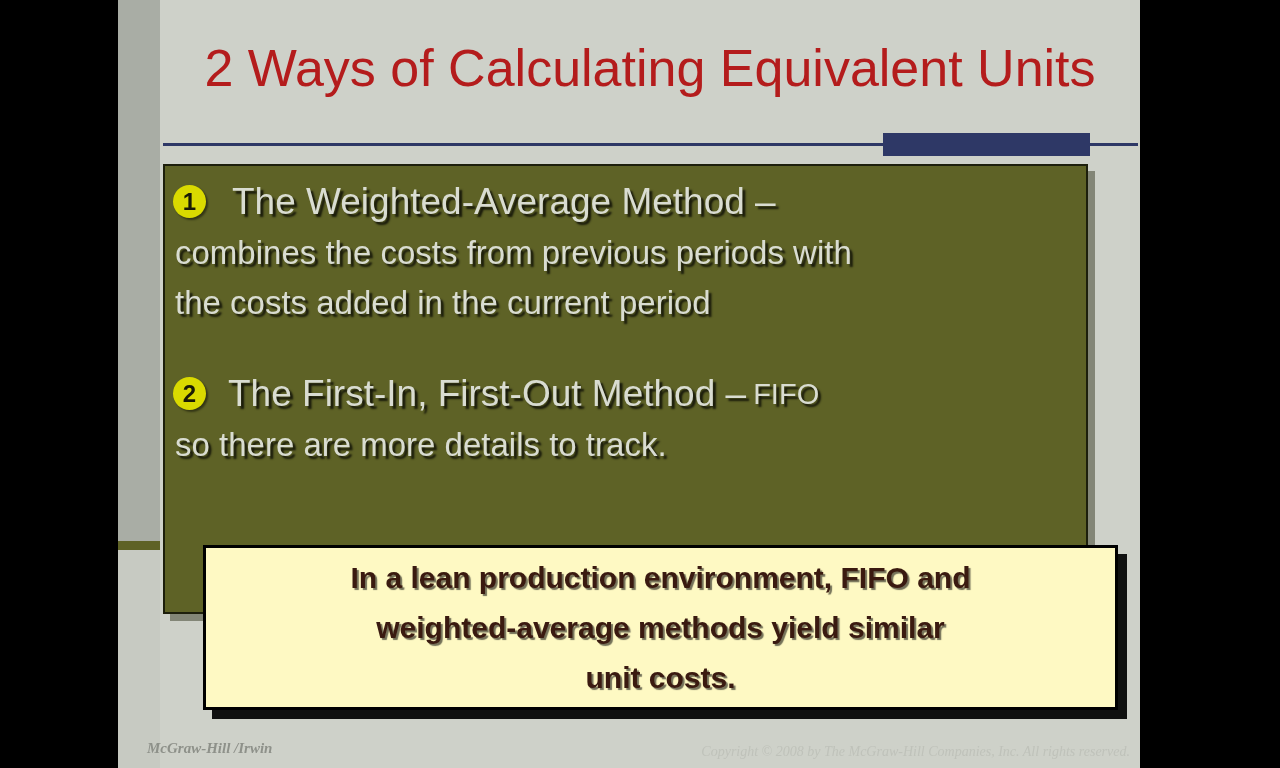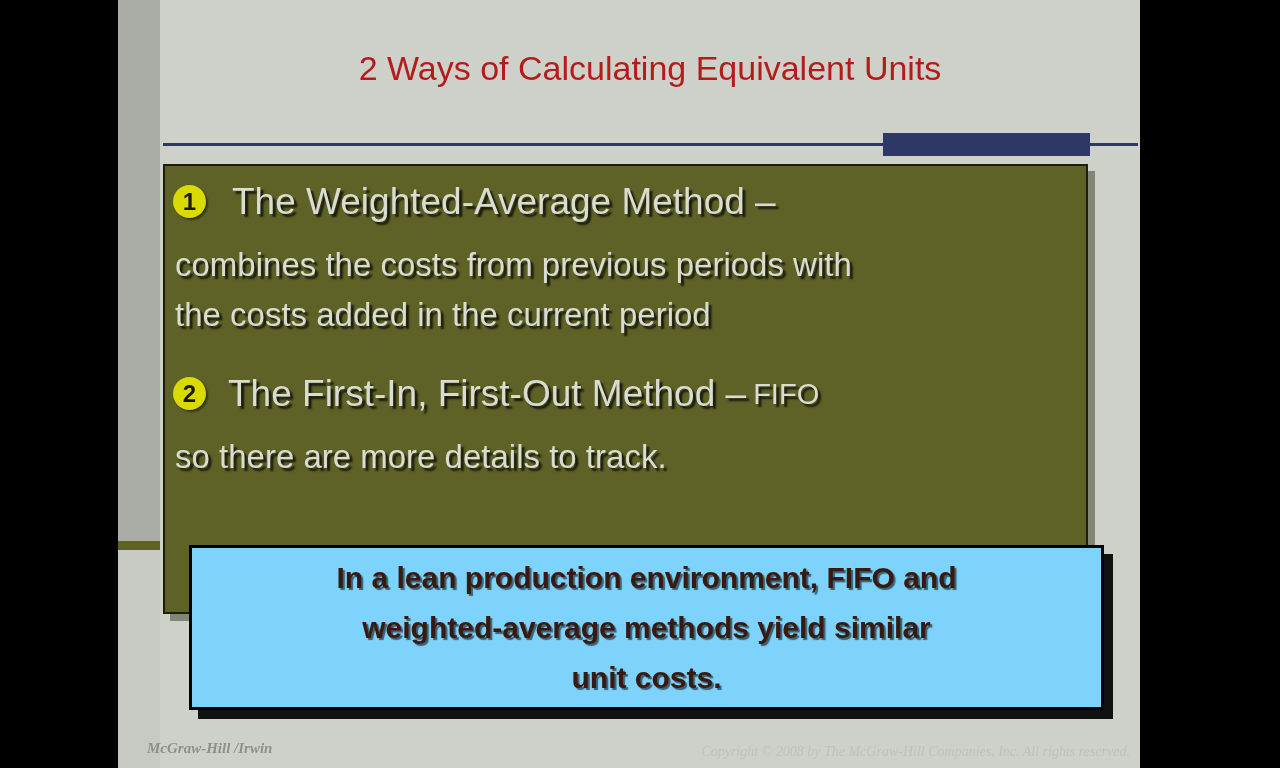--- a/index.html
+++ b/index.html
@@ -59,21 +59,21 @@
     background: #ced1c9;
   }
 
   
   .title {
     position: absolute;
     left: 42px;
     top: 44px;
     width: 980px;
     text-align: center;
-    font-size: 34px;
+    font-size: 52px;
     line-height: 48px;
     color: #b41c1c;
     font-weight: normal;
     letter-spacing: 0px;
     white-space: nowrap;
   }
 
   
   .divider-line {
     position: absolute;
@@ -147,32 +147,31 @@
     padding-left: 7px;
     align-self: baseline;
   }
 
   .bullet-body {
     color: #d9dcd1;
     text-shadow: 3px 3px 2px rgba(0,0,0,0.75);
     font-size: 33px;
     line-height: 50px;
     padding-left: 2px;
-    margin-top: 12px;
   }
   .bullet-body div { white-space: nowrap; }
 
   
   .callout {
     position: absolute;
-    left: 71px;
+    left: 85px;
     top: 545px;
     width: 915px;
     height: 165px;
-    background: #7dd3fc;
+    background: #fef9c3;
     border: 3px solid #000000;
     box-sizing: border-box;
     box-shadow: 9px 9px 0 rgba(0,0,0,0.92);
     display: flex;
     align-items: center;
     justify-content: center;
   }
   .callout-text {
     color: #3a1a10;
     font-size: 30px;

